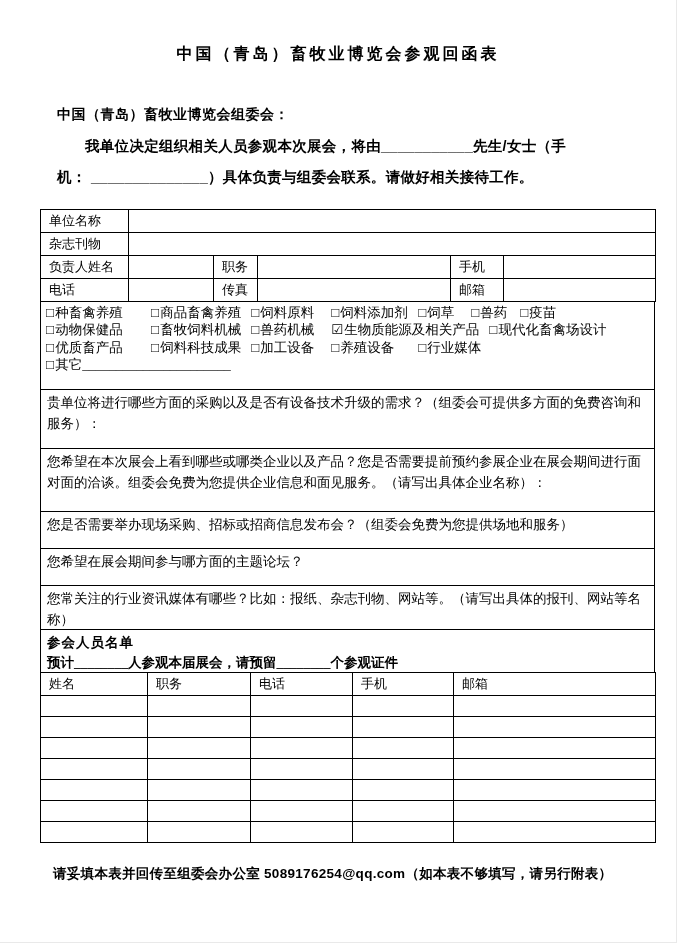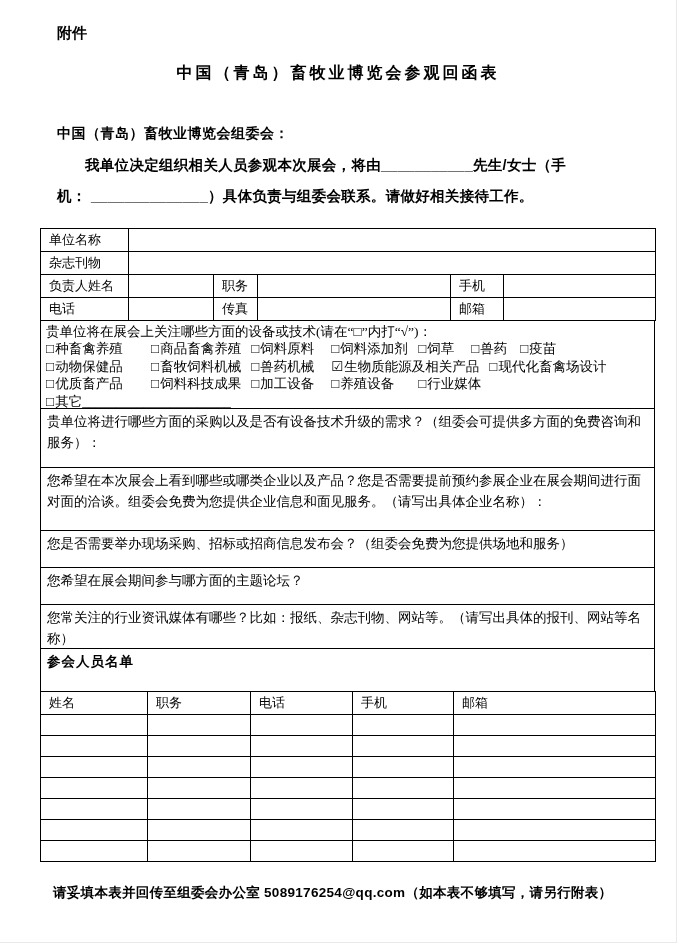--- a/index.html
+++ b/index.html
@@ -58,21 +58,20 @@
   .t-roster tr.hrow { height: 23px; }
   .t-roster tr.empty-row { height: 21px; }
 
   .footer { margin: 22px 0 0 53px; font-size: 13.5px; letter-spacing: 0.3px; }
 </style>
 </head>
 <body>
 
 <div class="page">
 
-  <div class="attachment hd">附件</div>
 
   <div class="title hd">中国（青岛）畜牧业博览会参观回函表</div>
 
   <div class="salutation hd">中国（青岛）畜牧业博览会组委会：</div>
 
   <div class="intro hd">
     <div class="l1">我单位决定组织相关人员参观本次展会，将由___________先生/女士（手</div>
     <div class="l2">机： ______________）具体负责与组委会联系。请做好相关接待工作。</div>
   </div>
 
@@ -109,21 +108,20 @@
           <td></td>
           <td>传真</td>
           <td></td>
           <td>邮箱</td>
           <td></td>
         </tr>
       </tbody>
     </table>
 
     <div class="sec focus-sec">
-      <div class="focus-prompt">贵单位将在展会上关注哪些方面的设备或技术(请在“□”内打“√”)：</div>
       <div id="focus-rows">
           <div class="cb-row"><span class="cb-item"><span class="cb-box">□</span><span>种畜禽养殖</span></span><span class="cb-item"><span class="cb-box">□</span><span>商品畜禽养殖</span></span><span class="cb-item"><span class="cb-box">□</span><span>饲料原料</span></span><span class="cb-item"><span class="cb-box">□</span><span>饲料添加剂</span></span><span class="cb-item"><span class="cb-box">□</span><span>饲草</span></span><span class="cb-item"><span class="cb-box">□</span><span>兽药</span></span><span class="cb-item"><span class="cb-box">□</span><span>疫苗</span></span></div>
           <div class="cb-row"><span class="cb-item"><span class="cb-box">□</span><span>动物保健品</span></span><span class="cb-item"><span class="cb-box">□</span><span>畜牧饲料机械</span></span><span class="cb-item"><span class="cb-box">□</span><span>兽药机械</span></span><span class="cb-item"><span class="cb-box">☑</span><span>生物质能源及相关产品</span></span><span class="cb-item"><span class="cb-box">□</span><span>现代化畜禽场设计</span></span></div>
           <div class="cb-row"><span class="cb-item"><span class="cb-box">□</span><span>优质畜产品</span></span><span class="cb-item"><span class="cb-box">□</span><span>饲料科技成果</span></span><span class="cb-item"><span class="cb-box">□</span><span>加工设备</span></span><span class="cb-item"><span class="cb-box">□</span><span>养殖设备</span></span><span class="cb-item"><span class="cb-box">□</span><span>行业媒体</span></span></div>
           <div class="cb-row"><span class="cb-item"><span class="cb-box">□</span><span>其它______________________</span></span></div>
         </div>
     </div>
 
     <div class="sec q q1">
       <span>贵单位将进行哪些方面的采购以及是否有设备技术升级的需求？（组委会可提供多方面的免费咨询和服务）：</span>
@@ -136,20 +134,21 @@
     </div>
     <div class="sec q q4">
       <span>您希望在展会期间参与哪方面的主题论坛？</span>
     </div>
     <div class="sec q q5">
       <span>您常关注的行业资讯媒体有哪些？比如：报纸、杂志刊物、网站等。（请写出具体的报刊、网站等名称）</span>
     </div>
 
     <div class="sec roster-head">
       <div class="roster-title">参会人员名单</div>
+      <div class="roster-subtitle">预计________人参观本届展会，请预留________个参观证件</div>
     </div>
 
     <table class="ft-t t-roster">
       <colgroup>
         <col style="width:107px">
           <col style="width:103px">
           <col style="width:102px">
         <col style="width:101px">
           <col style="width:202px">
       </colgroup>

